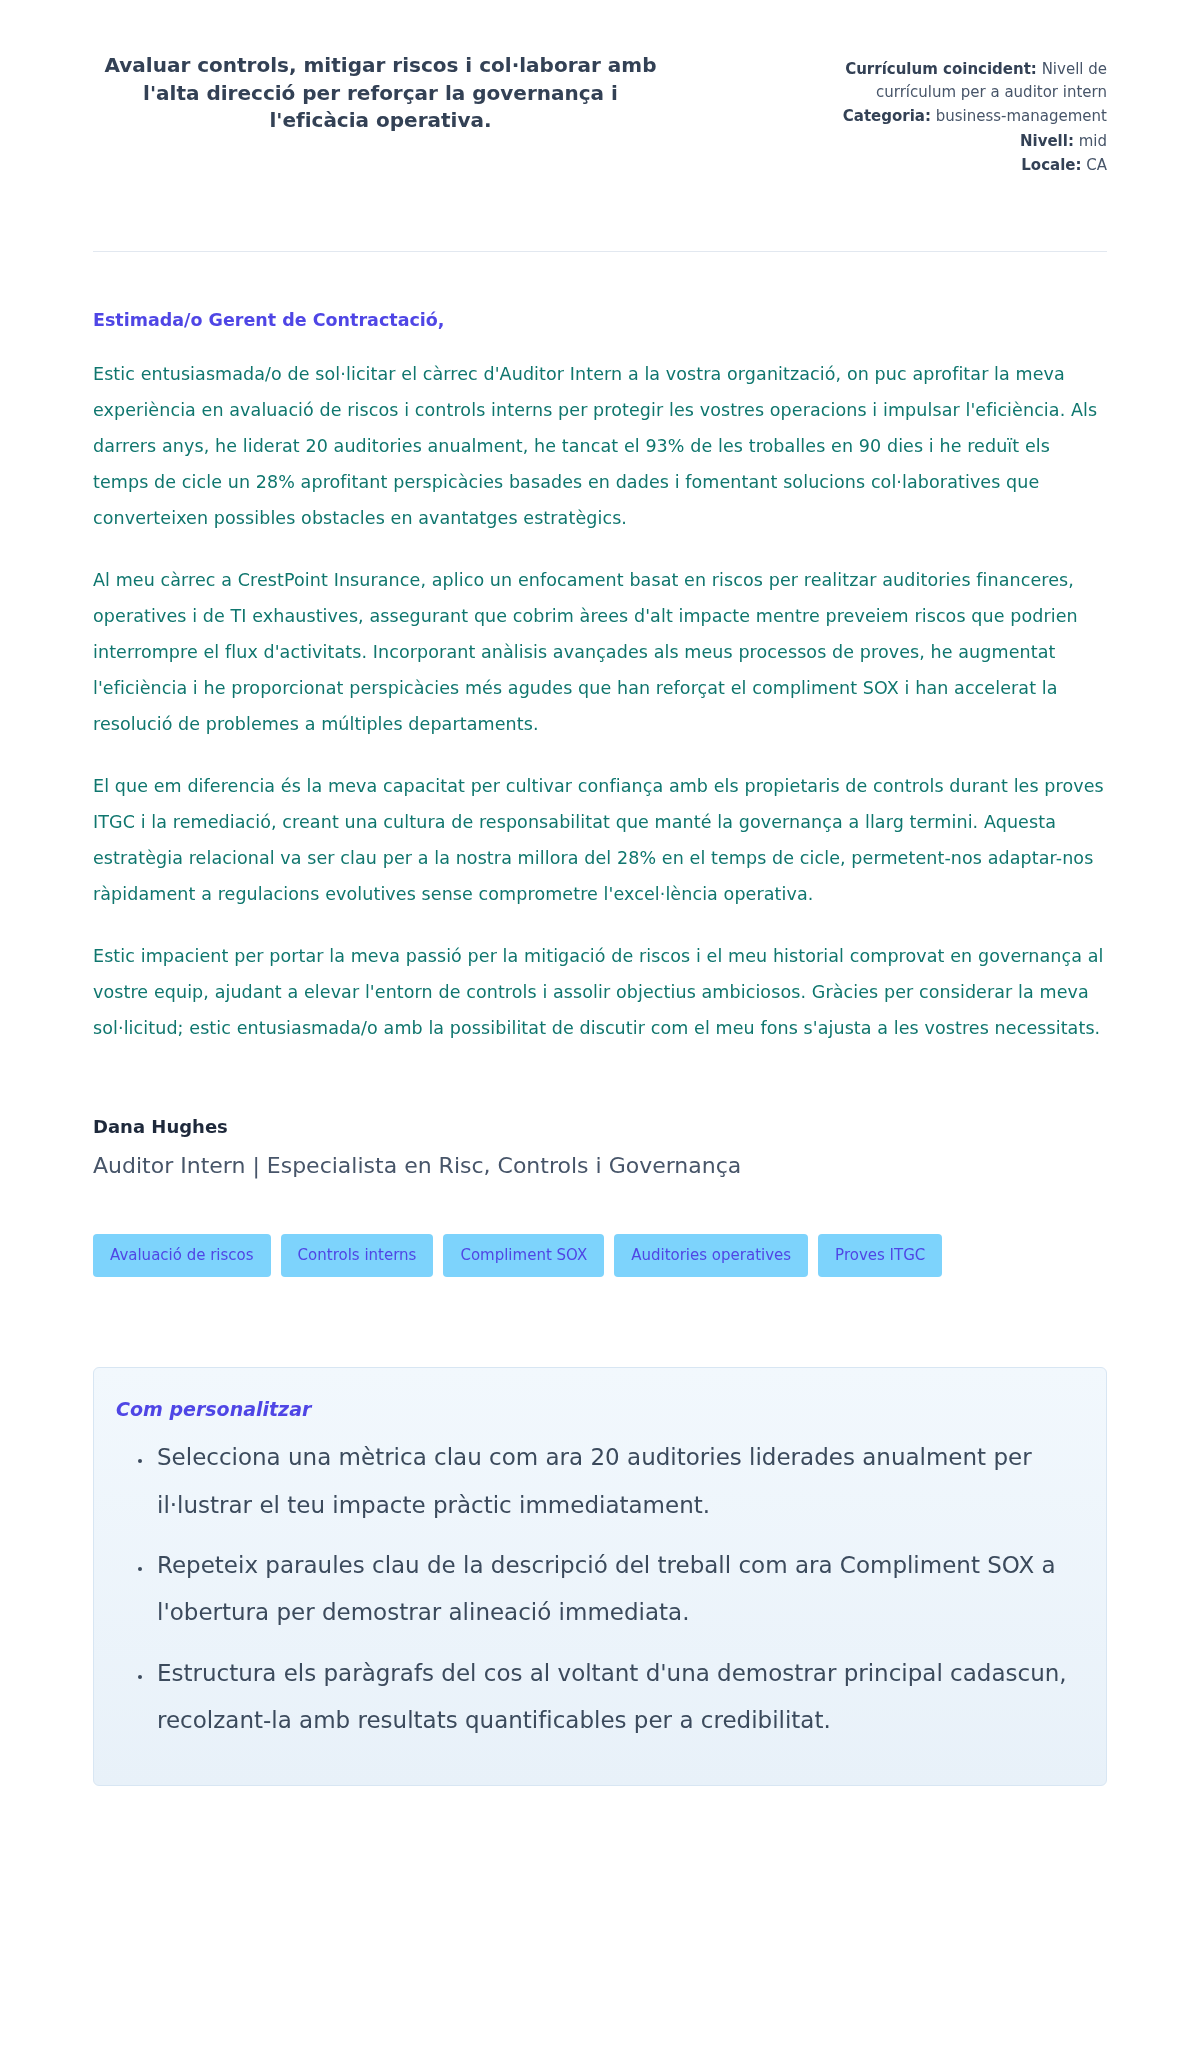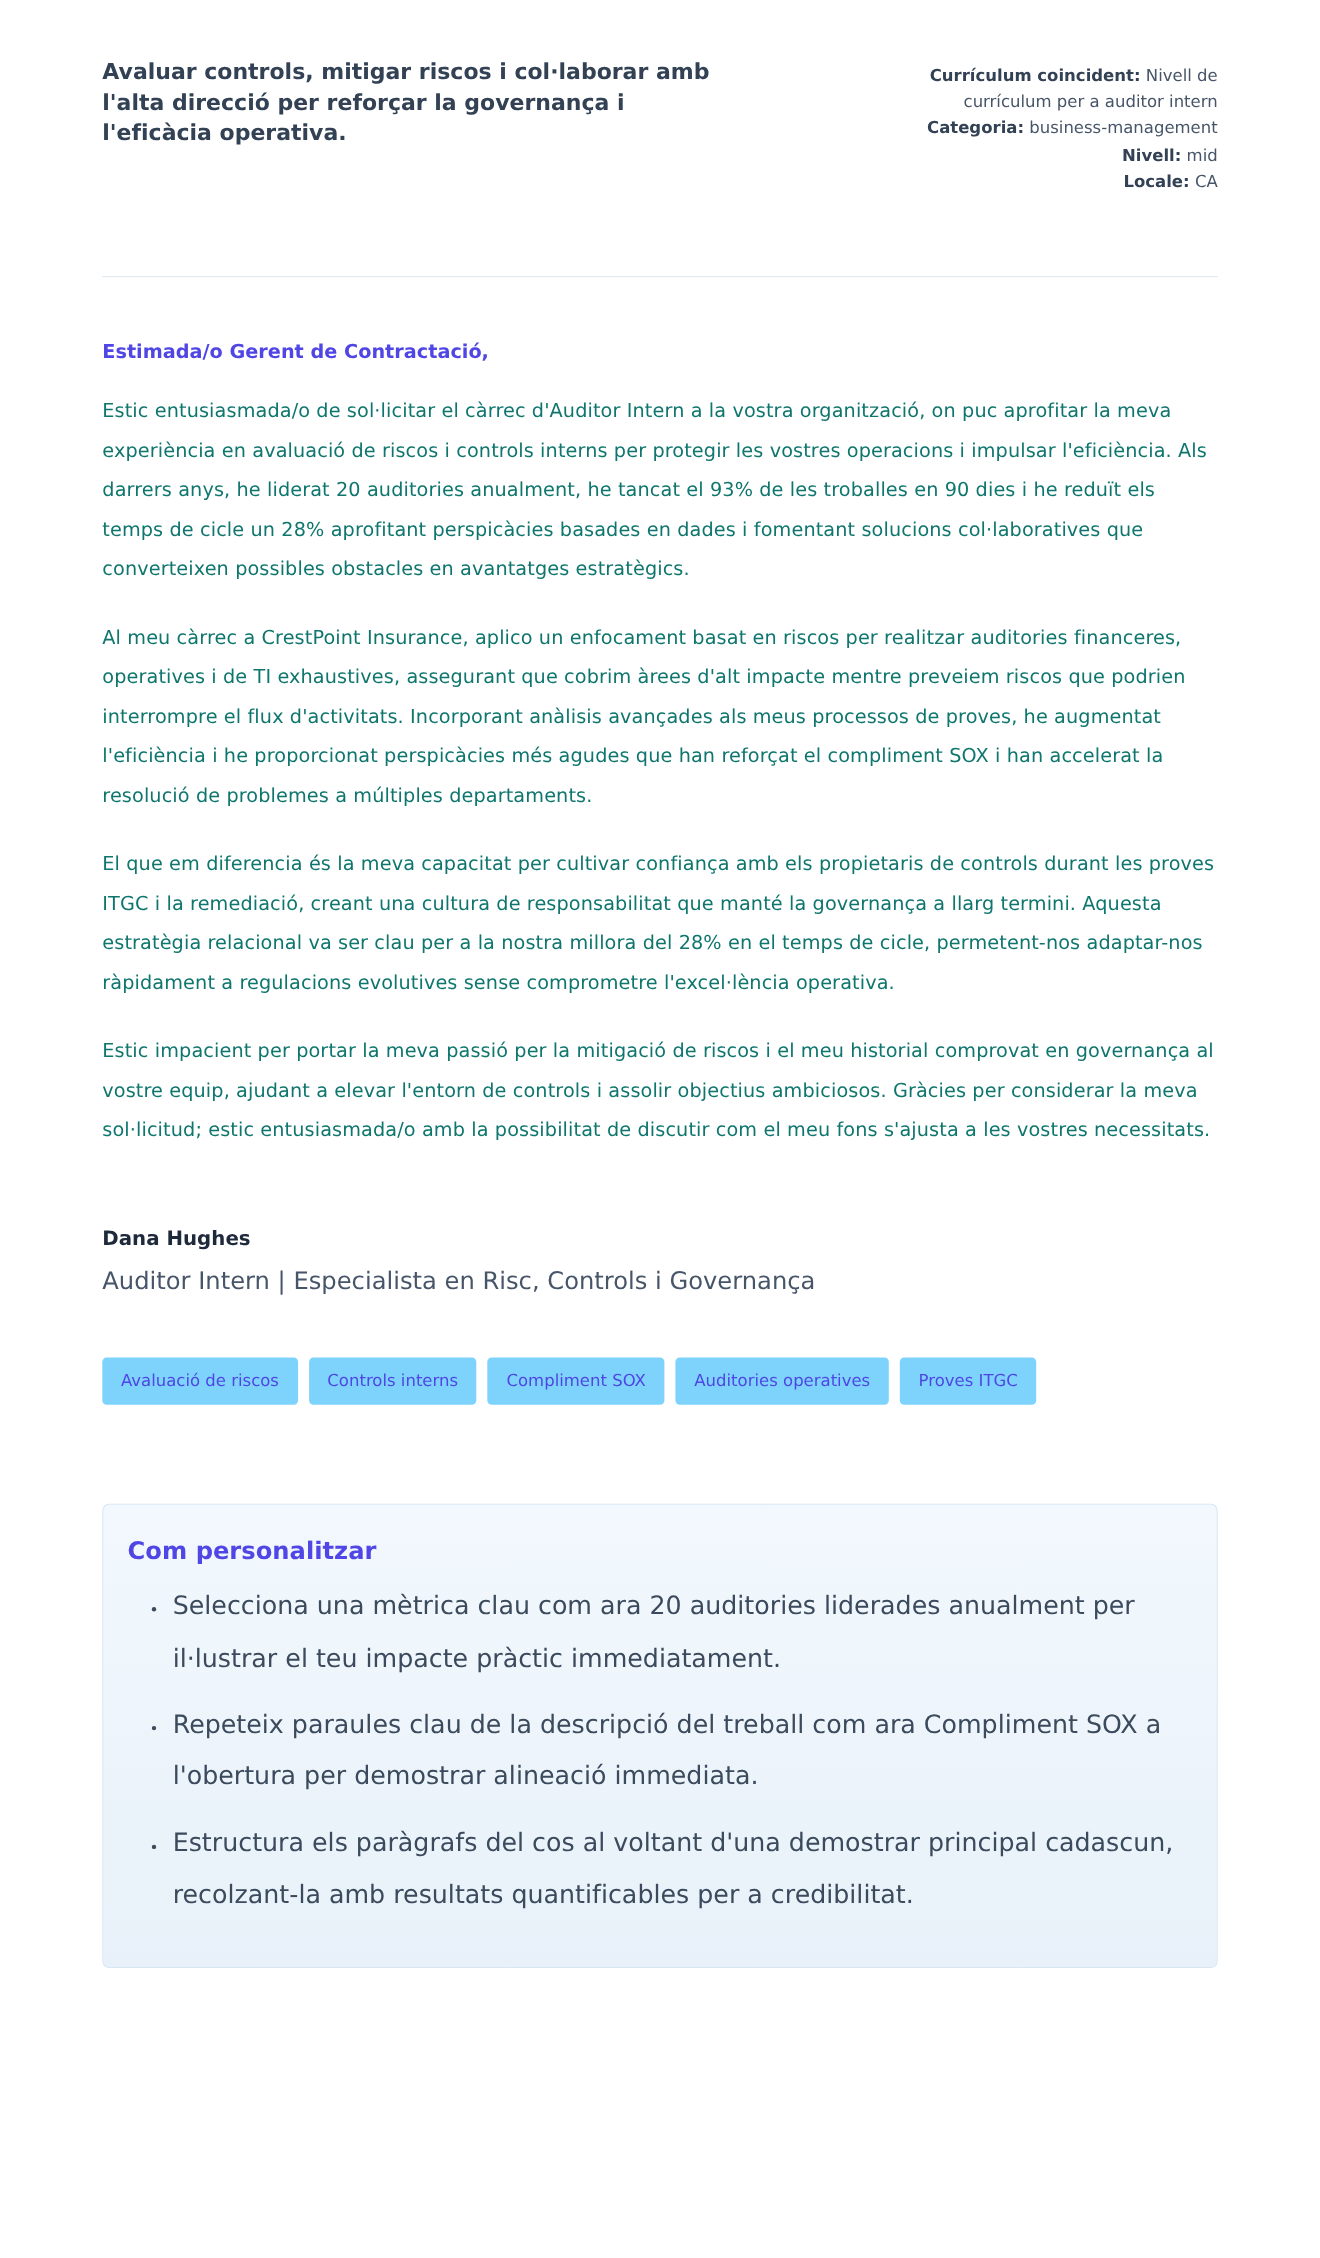--- a/index.html
+++ b/index.html
@@ -30,20 +30,21 @@
     color: #4f46e5;
     max-width: 500px;
   }
   .page-subtitle {
     margin: 0;
     font-size: 20px;
     font-weight: 700;
     line-height: 1.38;
     color: #334155;
     max-width: 575px;
+    text-align: center;
   }
   .meta {
     flex: 0 0 285px;
     text-align: right;
     font-size: 15px;
     line-height: 1.5;
     padding-top: 6px;
   }
   .meta-row { margin-bottom: 2px; }
   .meta-label { font-weight: 700; color: #334155; margin-left: 19px; }
@@ -100,23 +101,24 @@
   
   .tips {
     margin-top: 90px;
     border: 1px solid #d8e6f3;
     border-radius: 6px;
     background: linear-gradient(180deg, #f2f8fd 0%, #e8f1f9 100%);
     padding: 30px 36px 40px 22px;
   }
   .tips-title {
     margin: 0 0 14px 0;
-    font-size: 22px;
+    font-size: 19px;
     font-weight: 700;
     color: #4f46e5;
+    font-style: italic;
   }
   .tips-list {
     margin: 0;
     padding: 0 0 0 37px;
   }
   .tips-list li {
     font-size: 23px;
     line-height: 2.06;
     color: #3b4a5c;
     margin-bottom: 13px;

